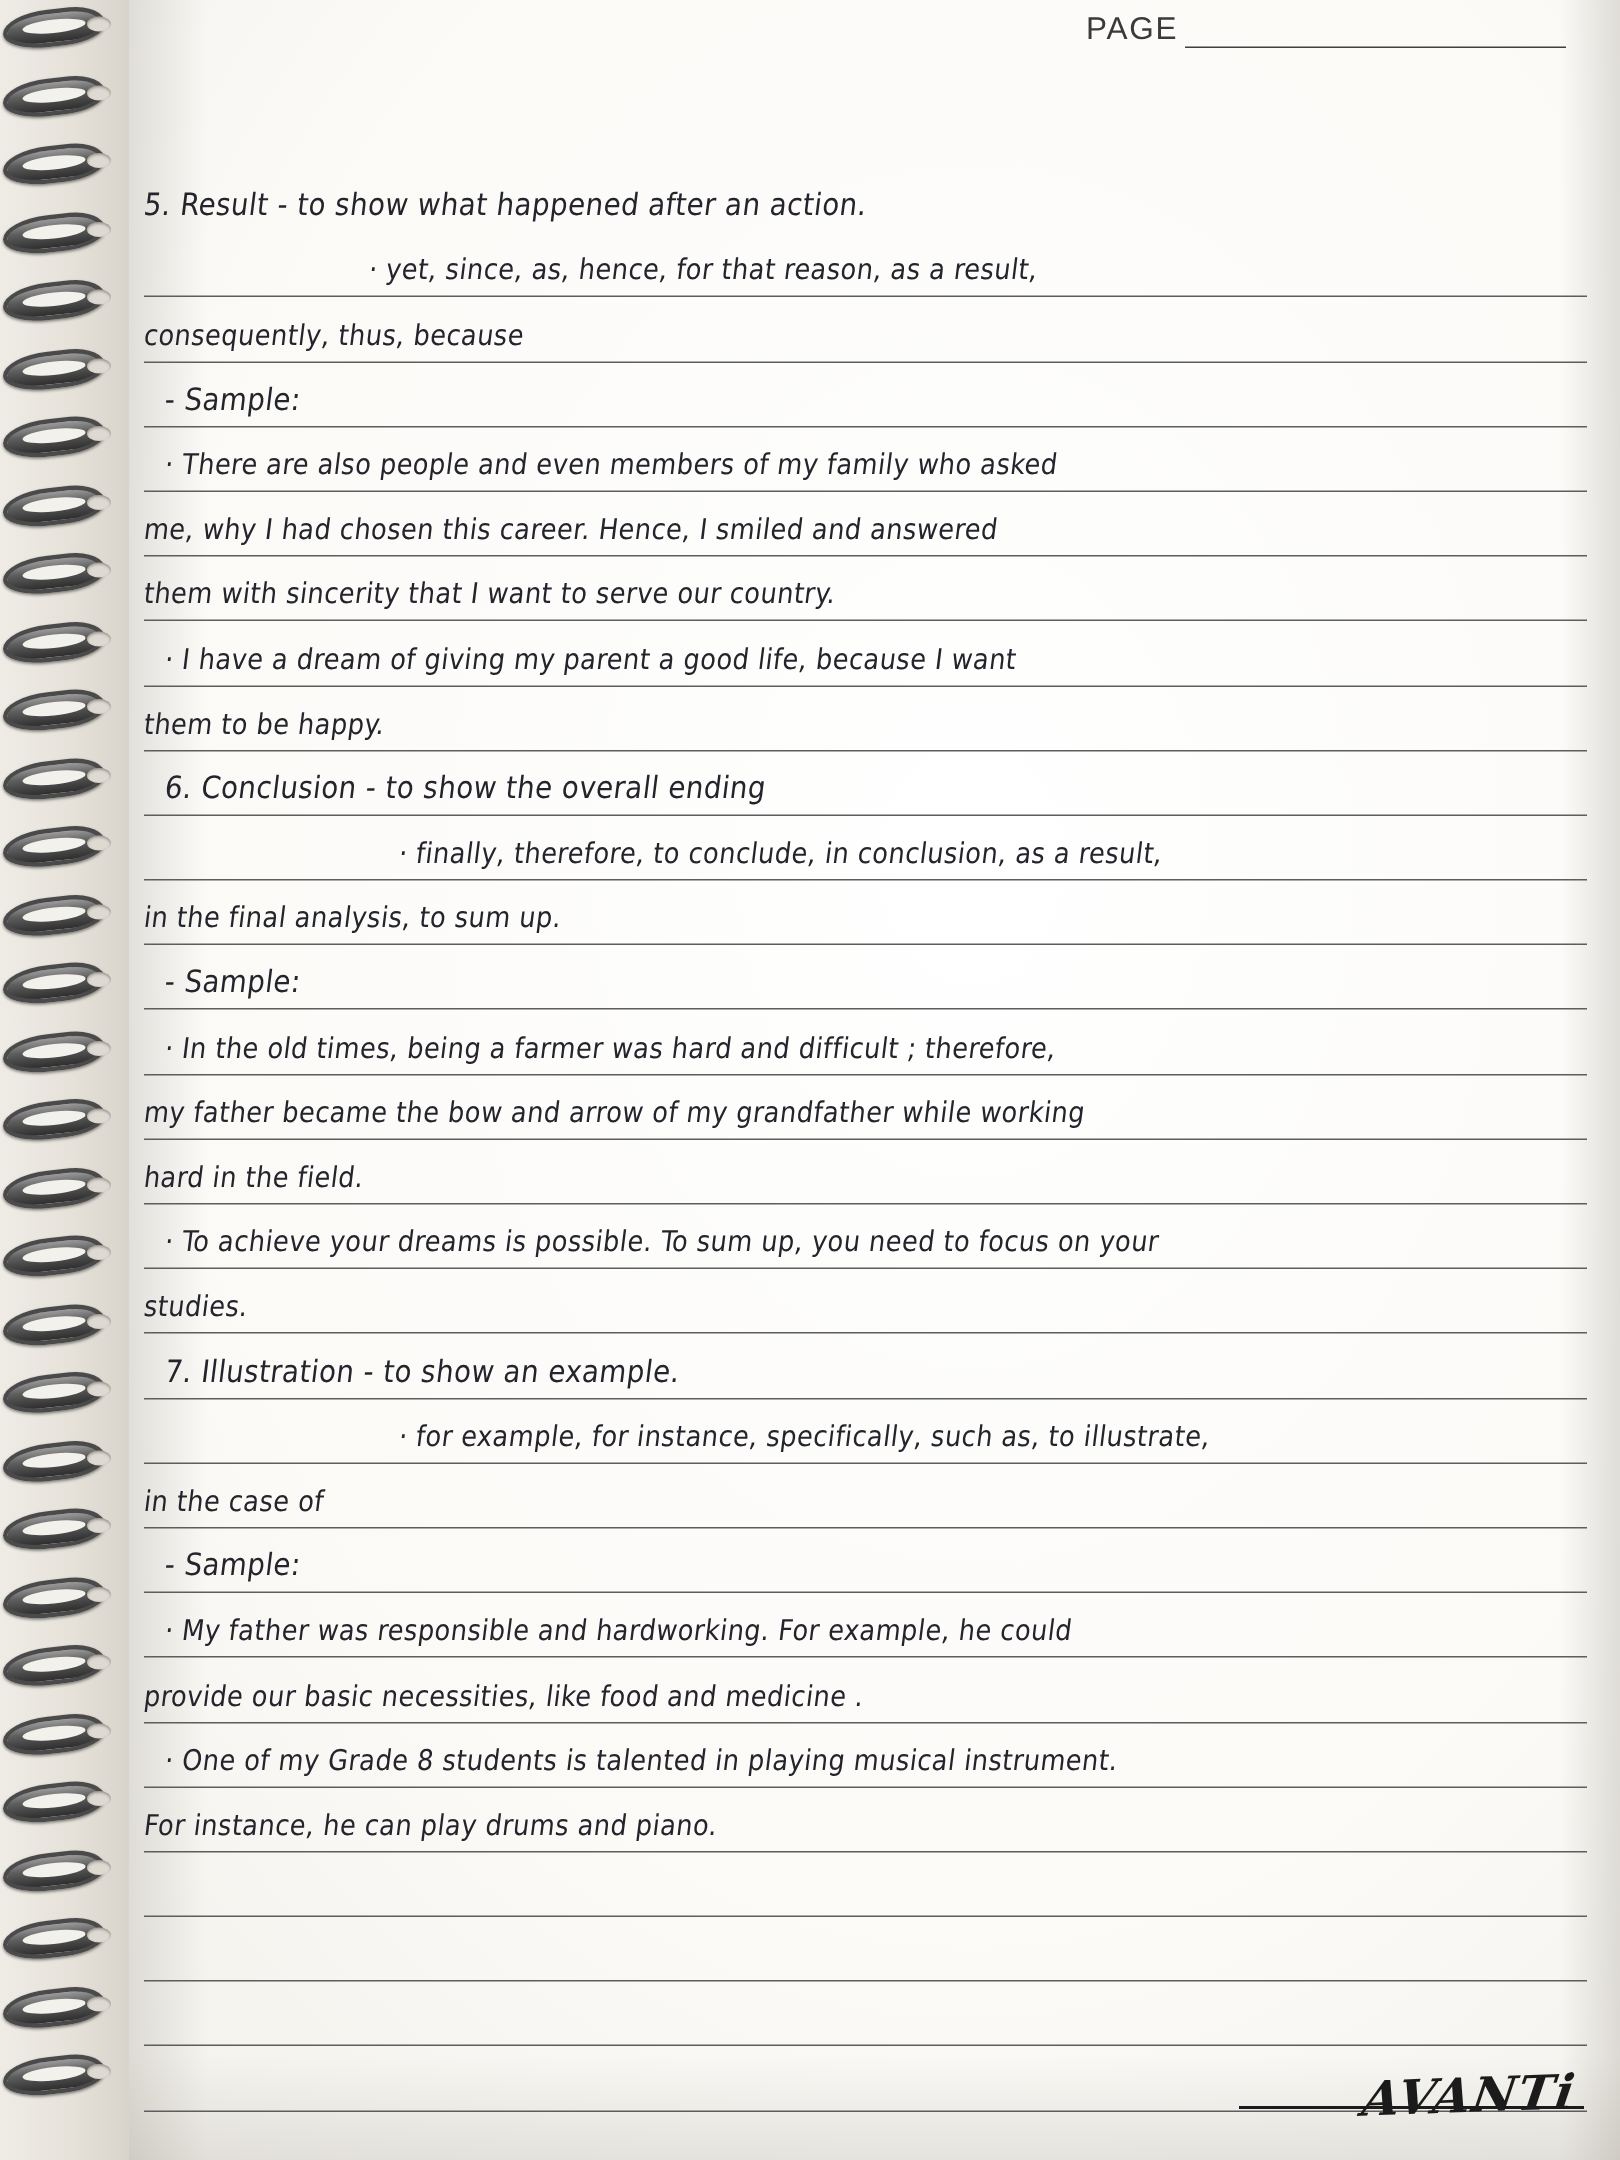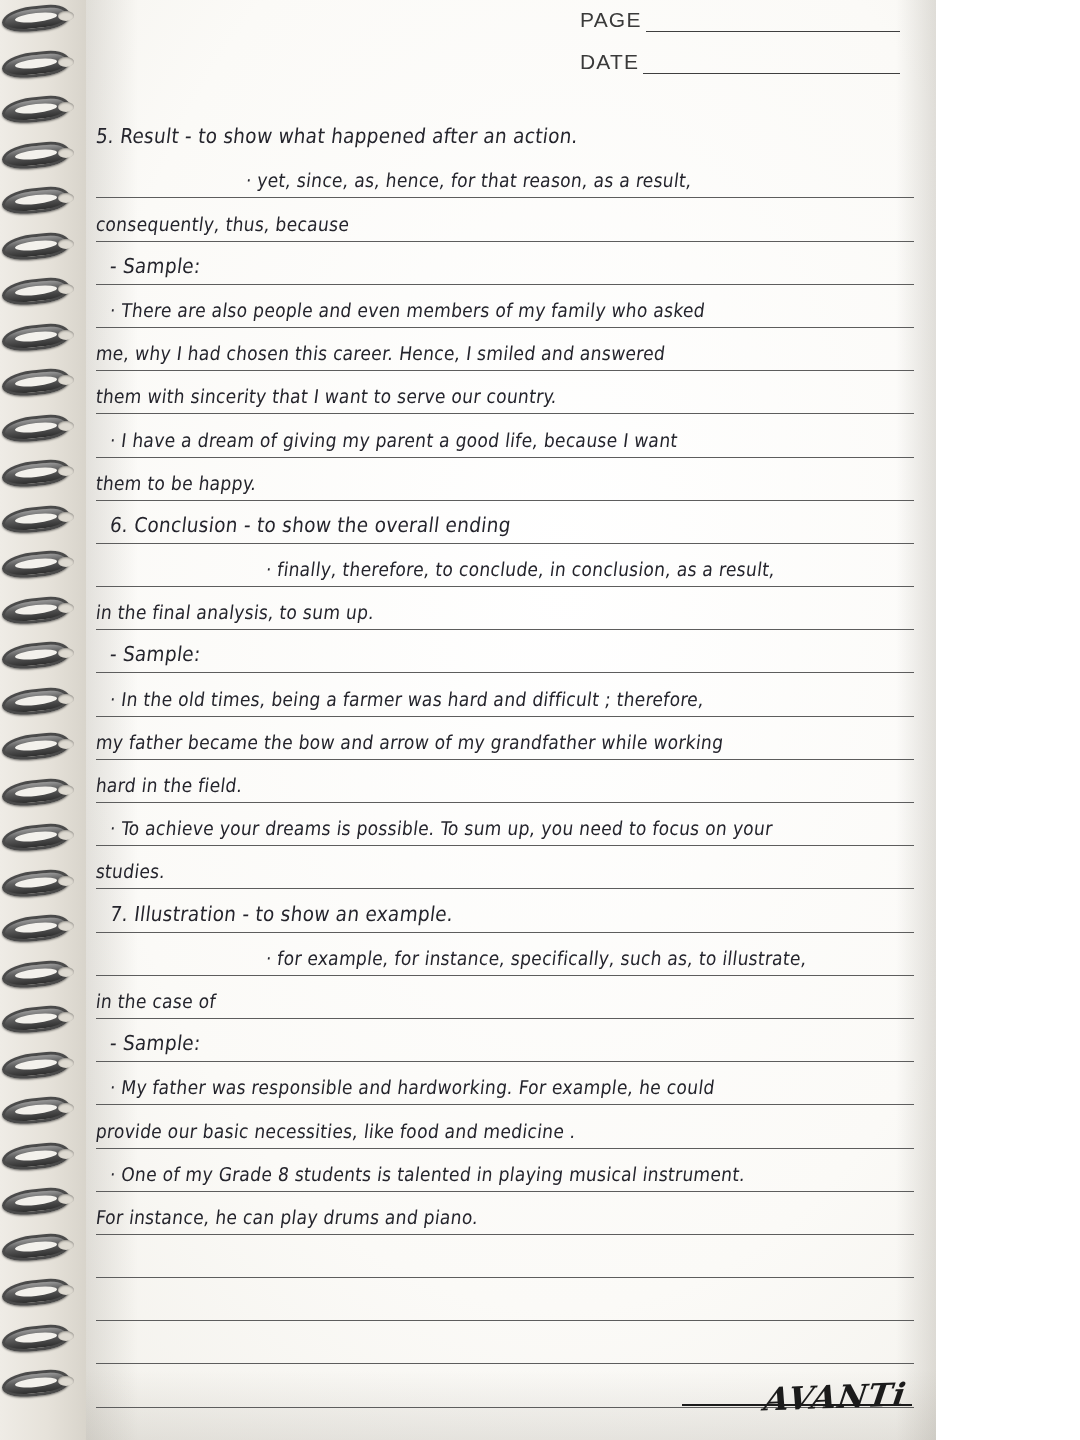--- a/index.html
+++ b/index.html
@@ -5,21 +5,21 @@
   html, body {
     margin: 0;
     padding: 0;
     background: #ffffff;
   }
   body {
     font-family: "DejaVu Sans", sans-serif;
   }
   #page {
     position: relative;
-    width: 936px;
+    width: 1080px;
     height: 1440px;
     overflow: hidden;
     background: #fdfdfb;
   }
 
   
   .paper-bg {
     position: absolute;
     inset: 0;
     background:
@@ -341,24 +341,20 @@
       <div class="rule"></div>
       <div class="rule"></div>
       <div class="rule"></div>
     </div>
 
   <div class="header-fields">
     <div class="field-row">
       <span class="field-label">PAGE</span>
       <span class="field-rule"></span>
     </div>
-    <div class="field-row">
-      <span class="field-label">DATE</span>
-      <span class="field-rule"></span>
-    </div>
   </div>
 
   <div class="hand" id="hand">
       <div class="line">
         <span class="txt ind-0 sz-head">5. Result - to show what happened after an action.</span>
       </div>
       <div class="line">
         <span class="txt ind-4 sz-body">· yet, since, as, hence, for that reason, as a result,</span>
       </div>
       <div class="line">

